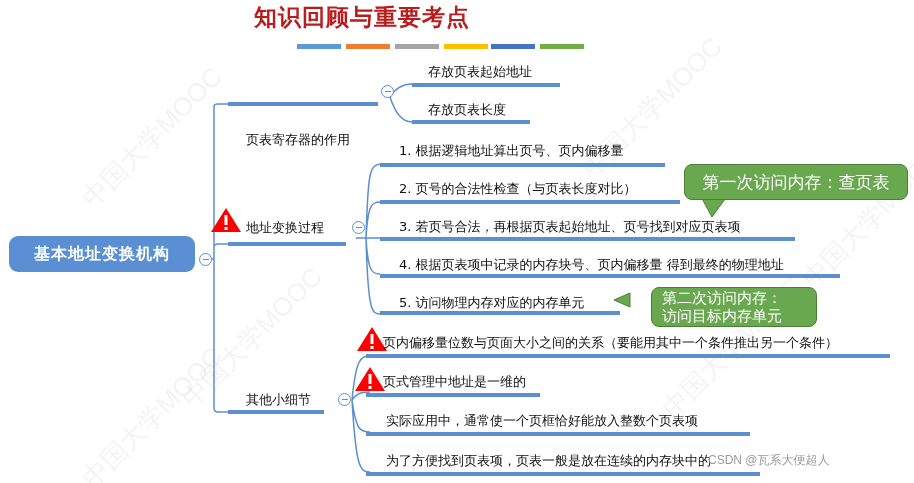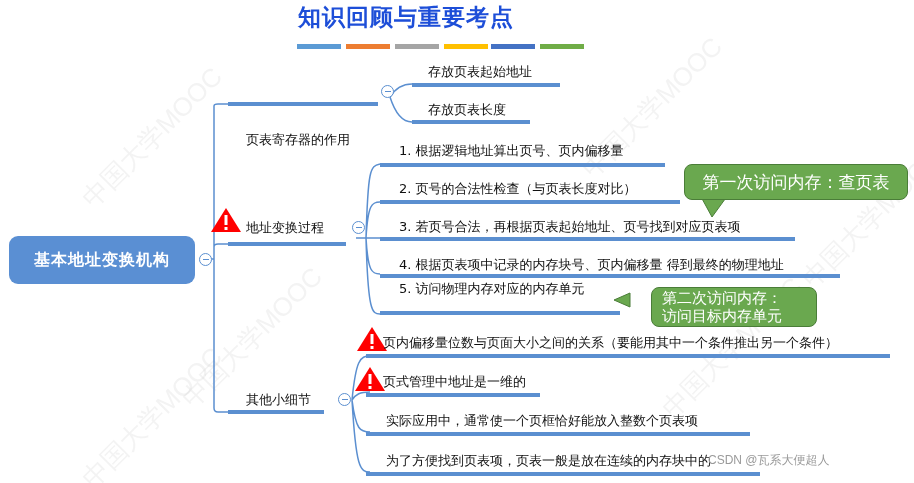--- a/index.html
+++ b/index.html
@@ -1,24 +1,24 @@
 <!DOCTYPE html>
 <html><head>
 <meta charset="utf-8">
 <style>
   html, body { margin:0; padding:0; }
   body { width:914px; height:483px; background:#ffffff; position:relative; overflow:hidden;
          font-family:"DejaVu Sans","Liberation Sans",sans-serif; color:#111; }
   .title { position:absolute; left:0; width:724px; top:2px; text-align:center;
-           font-size:23px; font-weight:bold; color:#1d4ed8; letter-spacing:1px;margin-left:44px; }
+           font-size:23px; font-weight:bold; color:#b91c1c; letter-spacing:1px; }
   .colorbar { position:absolute; top:44px; height:5px; width:44px; }
   .wm { position:absolute; font-size:26px; color:rgba(200,200,200,0.22); transform:rotate(-45deg);
         white-space:nowrap; pointer-events:none; font-family:"Liberation Sans",sans-serif; }
   svg.lines { position:absolute; left:0; top:0; }
-  .root { position:absolute; left:9px; top:236px; width:186px; height:48px; background:#5a8fd3;
+  .root { position:absolute; left:9px; top:236px; width:186px; height:36px; background:#5a8fd3;
           border-radius:9px; color:#fff; font-size:16px; font-weight:bold; display:flex;
           align-items:center; justify-content:center; letter-spacing:1px; }
   .collapse { position:absolute; width:11px; height:11px; border:1.5px solid #5b8fd0; border-radius:50%;
               background:#fff; display:flex; align-items:center; justify-content:center; }
   .collapse::after { content:""; width:6px; height:1.5px; background:#5b8fd0; display:block; }
   .node { position:absolute; font-size:13px; white-space:nowrap; color:#111; }
   .warn { position:absolute; width:32px; height:26px; }
   .callout { position:absolute; background:#6aa84f; border:1.5px solid #4a7d38; border-radius:8px;
              color:#fff; font-family:"DejaVu Serif","Liberation Serif",serif; }
   .footer { position:absolute; left:708px; top:452px; font-size:12px; color:#9a9a9a; white-space:nowrap;
@@ -84,21 +84,21 @@
   <polygon points="16,1 31,25 1,25" fill="#ff0000"></polygon>
   <rect x="14.5" y="8" width="3" height="10" fill="#fff"></rect>
   <rect x="14.5" y="20" width="3" height="3" fill="#fff"></rect>
 </svg>
 <div class="node" style="left:246px;top:219px;">地址变换过程</div>
 <div class="collapse" style="left:352px;top:221px;"></div>
 <div class="node" style="left:399px;top:142px;">1. 根据逻辑地址算出页号、页内偏移量</div>
 <div class="node" style="left:399px;top:180px;">2. 页号的合法性检查（与页表长度对比）</div>
 <div class="node" style="left:399px;top:218px;">3. 若页号合法，再根据页表起始地址、页号找到对应页表项</div>
 <div class="node" style="left:399px;top:256px;text-align:right;">4. 根据页表项中记录的内存块号、页内偏移量 得到最终的物理地址</div>
-<div class="node" style="left:399px;top:280px;">5. 访问物理内存对应的内存单元</div>
+<div class="node" style="left:399px;top:294px;">5. 访问物理内存对应的内存单元</div>
 
 <div>
   <svg style="position:absolute;left:700px;top:195px;" width="40" height="24">
     <polygon points="0,0 28,0 12,22" fill="#6aa84f" stroke="#4a7d38" stroke-width="1"></polygon>
   </svg>
   <div class="callout" style="left:684px;top:164px;width:222px;height:34px;font-size:17px;display:flex;align-items:center;justify-content:center;">
     <span>第一次访问内存：查页表</span>
   </div>
 </div>
 

